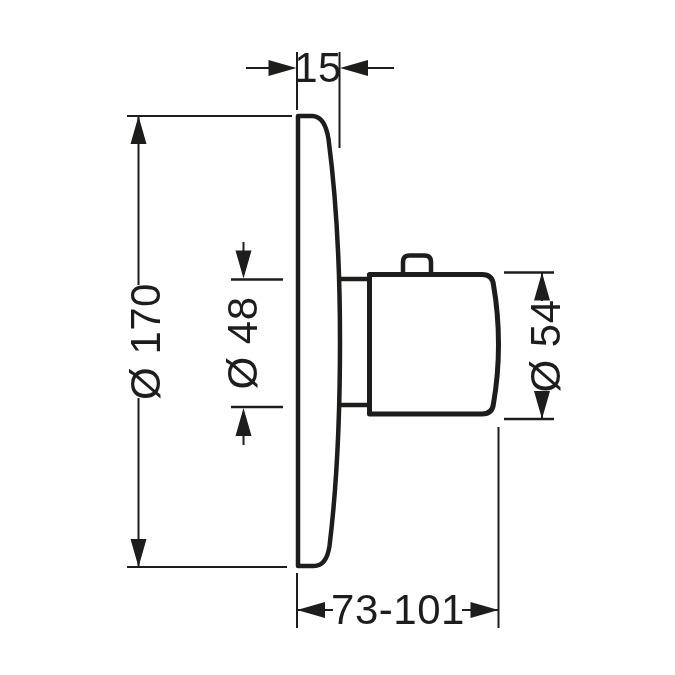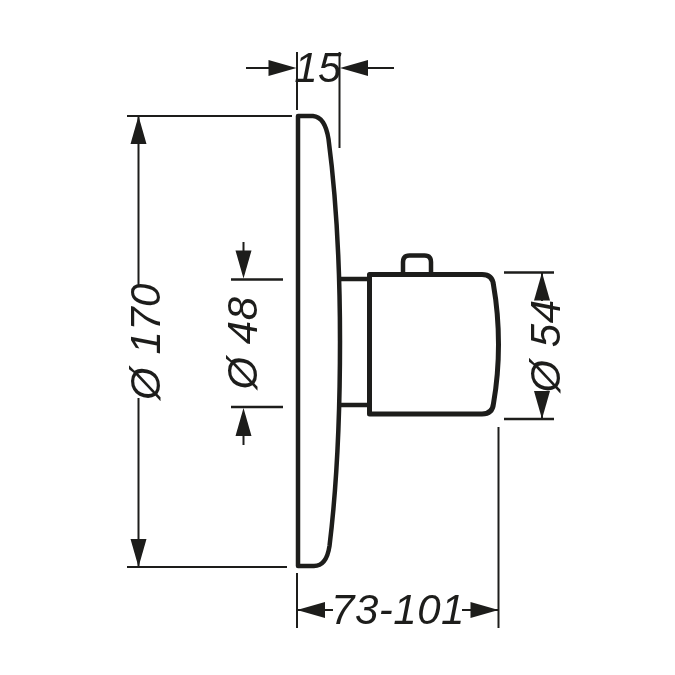--- a/index.html
+++ b/index.html
@@ -6,21 +6,20 @@
     margin: 0;
     padding: 0;
     background: var(--background, #ffffff);
   }
   .canvas {
     position: relative;
     width: 609px;
     height: 675px;
     background: var(--background, #ffffff);
     overflow: hidden;
-    font-style: italic;
   }
   svg.drawing {
     display: block;
     color: var(--line, #1d1d1b);
   }
   .outline {
     fill: var(--background, #ffffff);
     stroke: currentColor;
     stroke-width: 4.5;
     stroke-linejoin: round;

